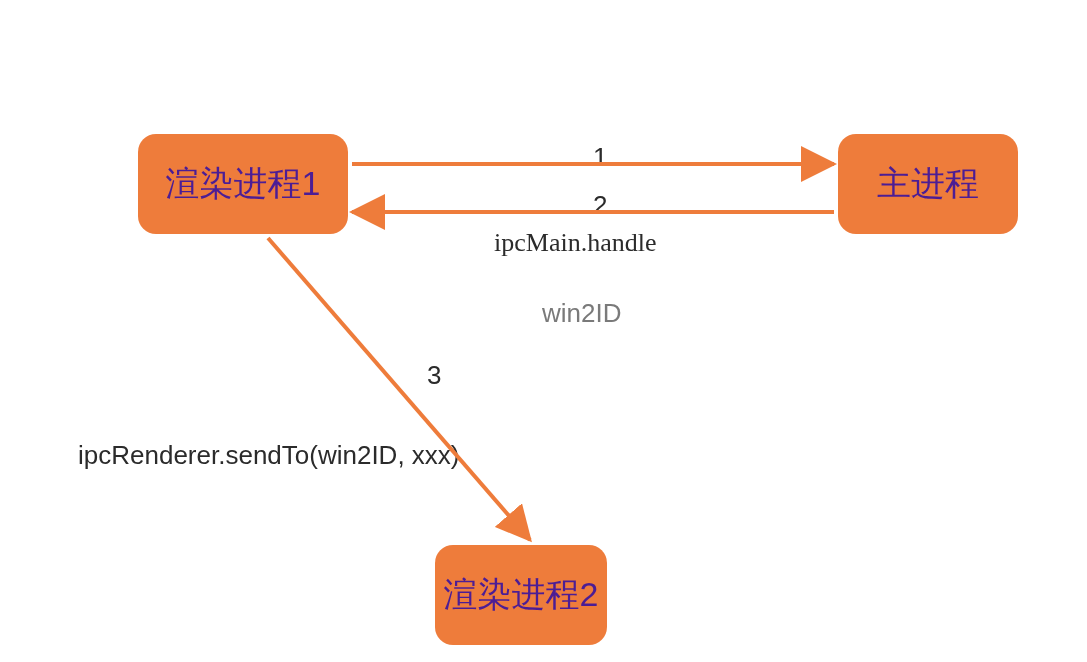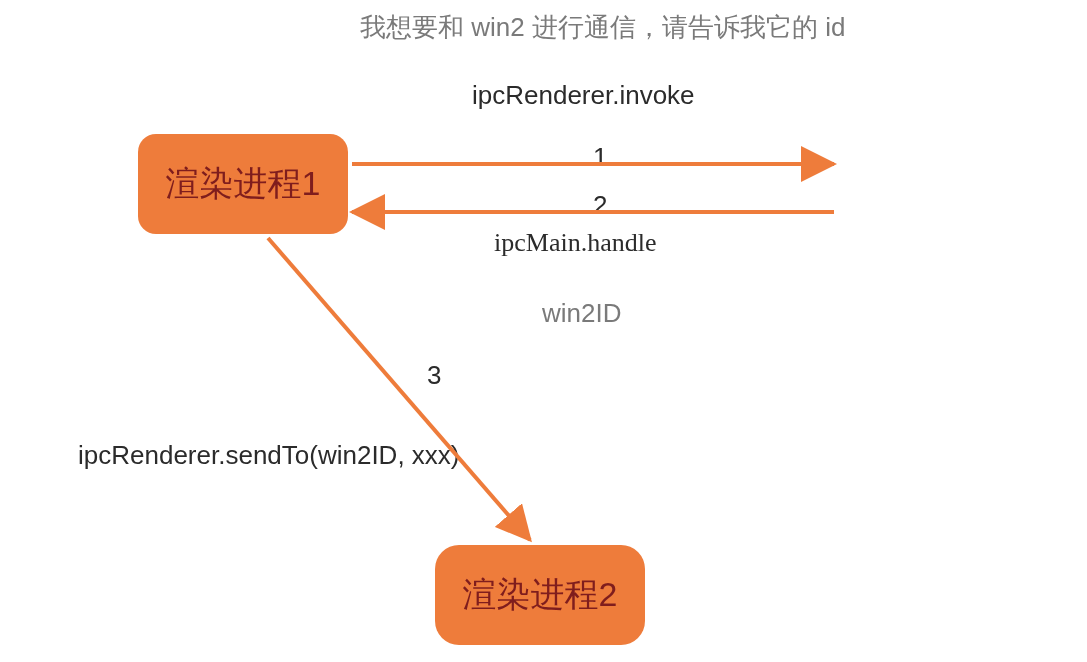--- a/index.html
+++ b/index.html
@@ -13,21 +13,21 @@
     overflow: hidden;
   }
   .stage {
     position: relative;
     width: 1087px;
     height: 662px;
   }
   .node {
     position: absolute;
     background: #ee7c3b;
-    color: #7f1d1d;
+    color: #4c1d95;
     font-size: 34px;
     font-weight: 500;
     border-radius: 18px;
     display: flex;
     align-items: center;
     justify-content: center;
     box-sizing: border-box;
     padding: 0 18px;
     white-space: nowrap;
   }
@@ -47,28 +47,27 @@
     width: 1087px;
     height: 662px;
     pointer-events: none;
   }
 </style>
 </head>
 <body>
 
 <div class="stage">
 
-  <div class="label gray" style="left:360px; top:10px; font-size:26px;">我想要和 win2 进行通信，请告诉我它的 id</div>
 
   <div class="node" style="left:138px; top:134px; width:210px; height:100px;">渲染进程1</div>
 
+  <div class="node" style="left:838px; top:134px; width:180px; height:100px;">主进程</div>
 
-  <div class="node" style="left:435px; top:545px; width:210px; height:100px;border-radius:24px;">渲染进程2</div>
+  <div class="node" style="left:435px; top:545px; width:172px; height:100px;">渲染进程2</div>
 
-  <div class="label" style="left:472px; top:80px;">ipcRenderer.invoke</div>
   <div class="label" style="left:593px; top:142px;">1</div>
 
   <div class="label" style="left:593px; top:190px;">2</div>
   <div class="label" style="left:494px; top:228px;font-family:Liberation Serif, serif;">ipcMain.handle</div>
 
   <div class="label gray" style="left:542px; top:298px;">win2ID</div>
 
   <div class="label" style="left:427px; top:360px;">3</div>
   <div class="label" style="left:78px; top:440px;">ipcRenderer.sendTo(win2ID, xxx)</div>
 

